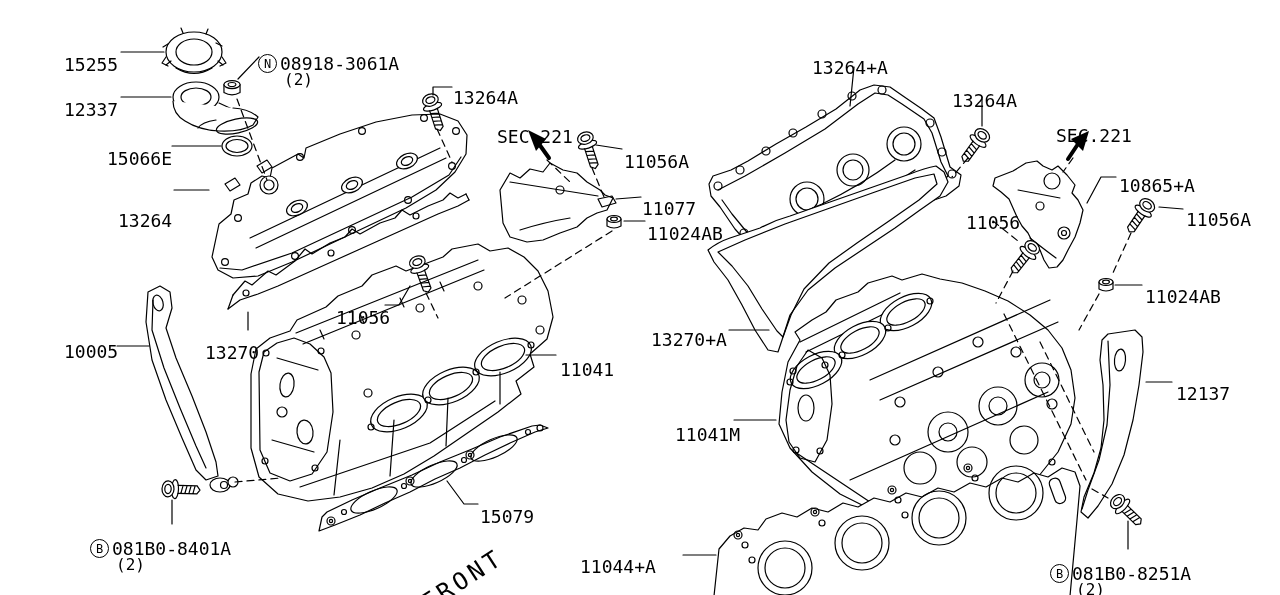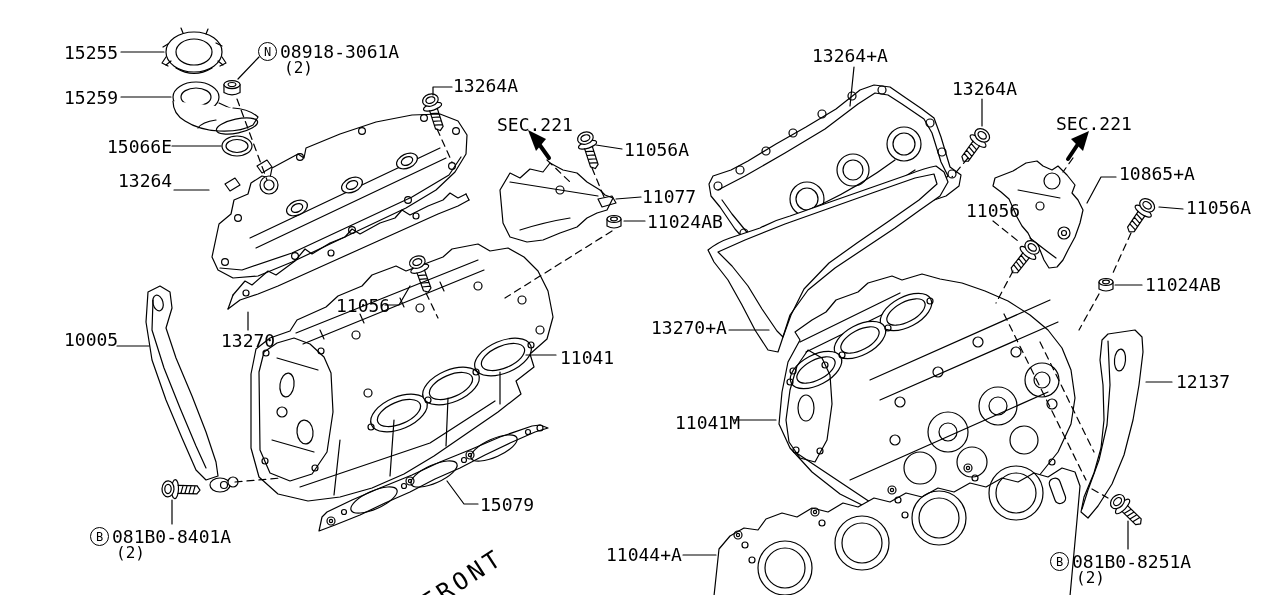--- a/index.html
+++ b/index.html
@@ -1,19 +1,19 @@
 <!DOCTYPE html>
 <html><head>
 <meta charset="utf-8">
 <style>
   html,body{margin:0;padding:0;background:#fff;}
   .stage{position:relative;width:1280px;height:595px;background:#fff;overflow:hidden;
          font-family:"DejaVu Sans Mono","Liberation Mono",monospace;color:#000;}
   svg{position:absolute;left:0;top:0;}
-  .co{position:absolute;font-size:18px;line-height:18px;white-space:nowrap;letter-spacing:0;cursor:default;}
+  .co{position:absolute;font-size:18px;line-height:18px;white-space:nowrap;letter-spacing:0;cursor:default;margin-top:12px;}
   .co.row{display:flex;align-items:center;gap:3px;}
   .pfx{display:inline-flex;align-items:center;justify-content:center;width:17px;height:17px;
        border:1.6px solid #000;border-radius:50%;font-size:12px;line-height:12px;flex:0 0 auto;}
   .qty{position:absolute;left:26px;top:17px;font-size:16px;}
   path,ellipse,circle,line,polyline,polygon{vector-effect:non-scaling-stroke;}
 </style>
 </head>
 <body>
 
 <div class="stage">
@@ -351,51 +351,51 @@
 </svg>
 
   <div class="co" style="left:64px;top:44px">15255</div>
 
   <div class="co row" style="left:258px;top:42px">
     <span class="pfx">N</span>
       <span>08918-3061A</span>
     <span class="qty">(2)</span>
   </div>
 
-  <div class="co" style="left:64px;top:89px">15259</div>
+  <div class="co" style="left:64px;top:89px">12337</div>
   <div class="co" style="left:107px;top:138px">15066E</div>
-  <div class="co" style="left:118px;top:172px">13264</div>
+  <div class="co" style="left:118px;top:200px">13264</div>
   <div class="co" style="left:453px;top:77px">13264A</div>
   <div class="co" style="left:497px;top:116px">SEC.221</div>
   <div class="co" style="left:624px;top:141px">11056A</div>
   <div class="co" style="left:642px;top:188px">11077</div>
   <div class="co" style="left:647px;top:213px">11024AB</div>
   <div class="co" style="left:336px;top:297px">11056</div>
-  <div class="co" style="left:221px;top:332px">13270</div>
+  <div class="co" style="left:205px;top:332px">13270</div>
   <div class="co" style="left:64px;top:331px">10005</div>
   <div class="co" style="left:560px;top:349px">11041</div>
   <div class="co" style="left:480px;top:496px">15079</div>
 
   <div class="co row" style="left:90px;top:527px">
     <span class="pfx">B</span>
       <span>081B0-8401A</span>
     <span class="qty">(2)</span>
   </div>
 
   <div class="co" style="left:812px;top:47px">13264+A</div>
   <div class="co" style="left:952px;top:80px">13264A</div>
   <div class="co" style="left:1056px;top:115px">SEC.221</div>
   <div class="co" style="left:1119px;top:165px">10865+A</div>
   <div class="co" style="left:966px;top:202px">11056</div>
   <div class="co" style="left:1186px;top:199px">11056A</div>
   <div class="co" style="left:1145px;top:276px">11024AB</div>
   <div class="co" style="left:651px;top:319px">13270+A</div>
   <div class="co" style="left:1176px;top:373px">12137</div>
   <div class="co" style="left:675px;top:414px">11041M</div>
-  <div class="co" style="left:606px;top:546px">11044+A</div>
+  <div class="co" style="left:580px;top:546px">11044+A</div>
 
   <div class="co row" style="left:1050px;top:552px">
     <span class="pfx">B</span>
       <span>081B0-8251A</span>
     <span class="qty">(2)</span>
   </div>
 
 </div>
 
 </body></html>

